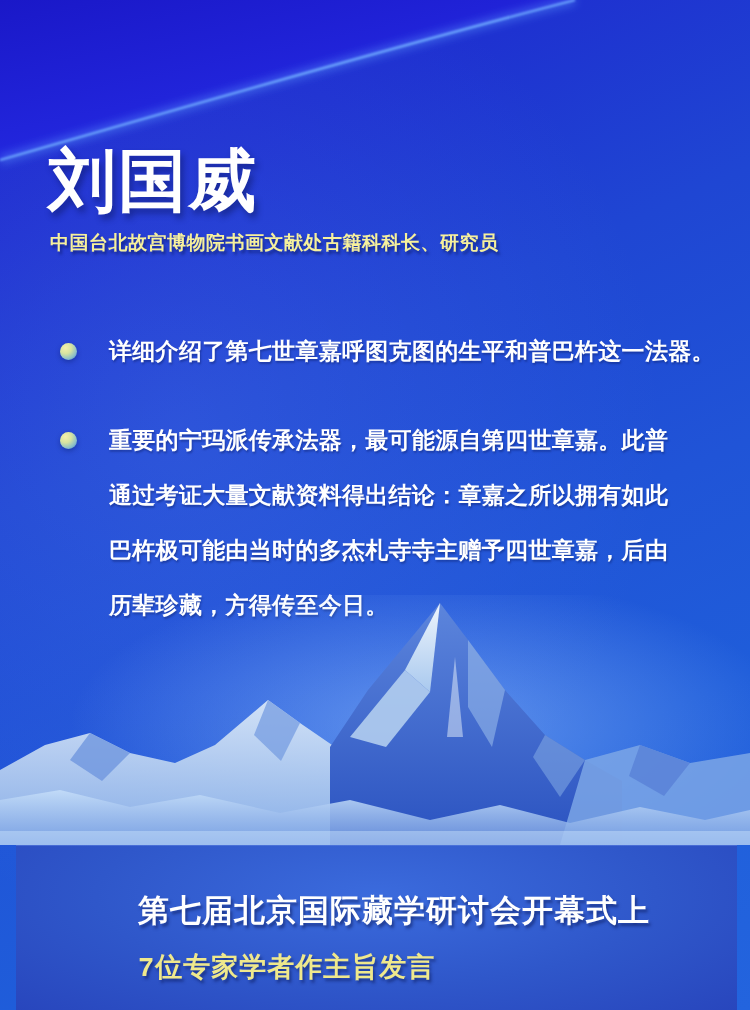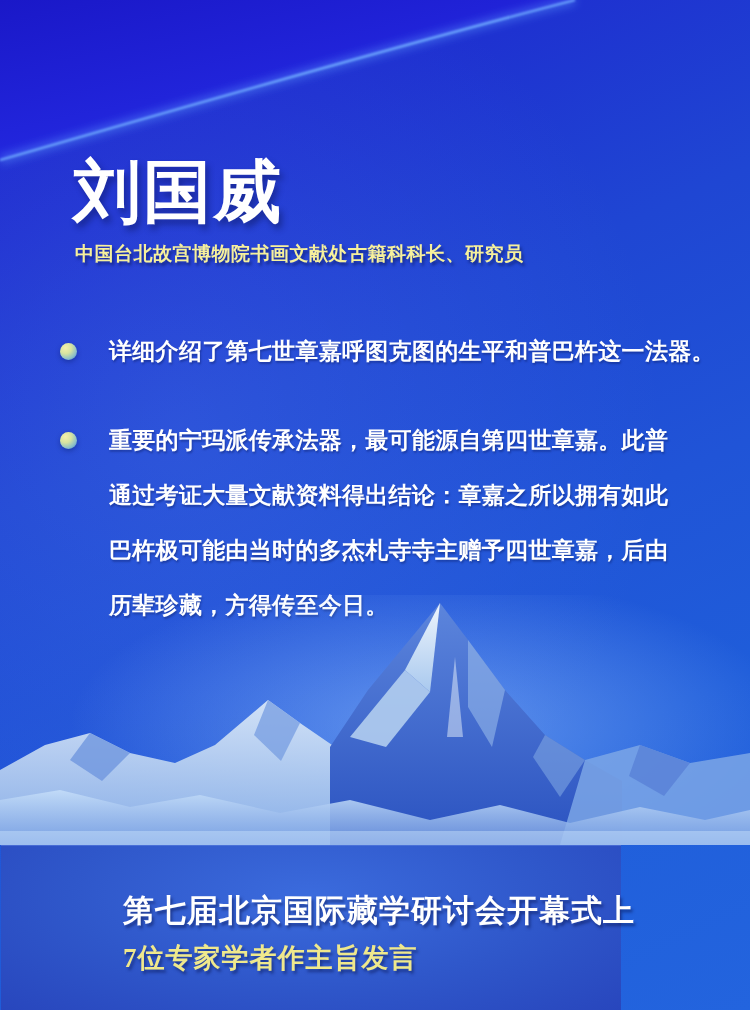--- a/index.html
+++ b/index.html
@@ -2,42 +2,42 @@
 <html lang="zh"><head>
 <meta charset="utf-8">
 <style>
   html,body{margin:0;padding:0;}
   body{font-family:"Liberation Sans", sans-serif; background:#10139a;}
   .page{position:relative;width:750px;height:1010px;overflow:hidden;
         background:linear-gradient(155deg,#1d1fce 0%,#1e30d0 18%,#1f46d3 38%,#2054d7 58%,#1f5dda 75%,#2364de 100%);}
   .bg-highlight{position:absolute;inset:0;pointer-events:none;
         background:radial-gradient(ellipse at 24% 42%, rgba(120,160,255,0.16) 0%, rgba(120,160,255,0) 60%);}
   .swoosh{position:absolute;top:0;left:0;}
-  .hdr{position:absolute;left:48px;top:156px;width:660px;margin-left:25px;}
+  .hdr{position:absolute;left:48px;top:145px;width:660px;}
   .speaker-name{margin:0;color:#ffffff;font-size:68px;font-weight:900;letter-spacing:2px;line-height:1.05;
         text-shadow:3px 5px 6px rgba(8,18,80,0.45);}
   .speaker-title{margin:14px 0 0 2px;color:#f6f09c;font-size:19px;font-weight:800;letter-spacing:0.5px;
         text-shadow:2px 3px 3px rgba(8,18,80,0.55);white-space:nowrap;}
   .points{position:absolute;left:58px;top:324px;width:660px;}
   .point-row{position:relative;padding-left:51px;margin:0;}
   .point-row + .point-row{margin-top:34px;}
   .dot{position:absolute;left:2px;top:19px;width:17px;height:17px;border-radius:50%;
         background:radial-gradient(circle at 32% 28%, #f4f0ac 0%, #d8e4a0 35%, #8cc0c8 68%, rgba(52,120,200,0.95) 100%);
         box-shadow:0 2px 5px rgba(5,20,80,0.35);}
   .point-line{color:#ffffff;font-size:23px;font-weight:600;line-height:55px;white-space:nowrap;
         letter-spacing:0.3px;text-shadow:1px 2px 2px rgba(10,25,90,0.4);}
   .mountain{position:absolute;left:0;top:595px;width:750px;height:250px;display:block;}
-  .footer-band{position:absolute;left:1px;top:845px;width:620px;height:165px;
+  .footer-band{position:absolute;left:16px;top:845px;width:721px;height:165px;
         background:radial-gradient(ellipse at 50% 30%, #3b6bdd 0%, #2f57ca 55%, #2846bd 100%);
         border-top:1px solid rgba(130,175,255,0.35);}
   .footer-inner{position:absolute;left:122px;top:44px;}
   .footer-line1{margin:0;color:#ffffff;font-size:31px;font-weight:900;letter-spacing:1px;white-space:nowrap;
         text-shadow:2px 3px 3px rgba(8,20,80,0.5);}
-  .footer-line2{margin:8px 0 0 0;color:#efe88c;font-size:27px;font-weight:700;white-space:nowrap;
-        font-family:Liberation Serif, serif;letter-spacing:1px;
+  .footer-line2{margin:17px 0 0 0;color:#efe88c;font-size:27px;font-weight:700;white-space:nowrap;
+        font-family:Liberation Mono, monospace;letter-spacing:1px;
         text-shadow:2px 3px 3px rgba(8,20,80,0.5);}
 </style>
 </head>
 <body>
 
 <div class="page">
 
   <div class="bg-highlight"></div>
 
   <svg class="swoosh" width="750" height="240" viewBox="0 0 750 240" aria-hidden="true">

